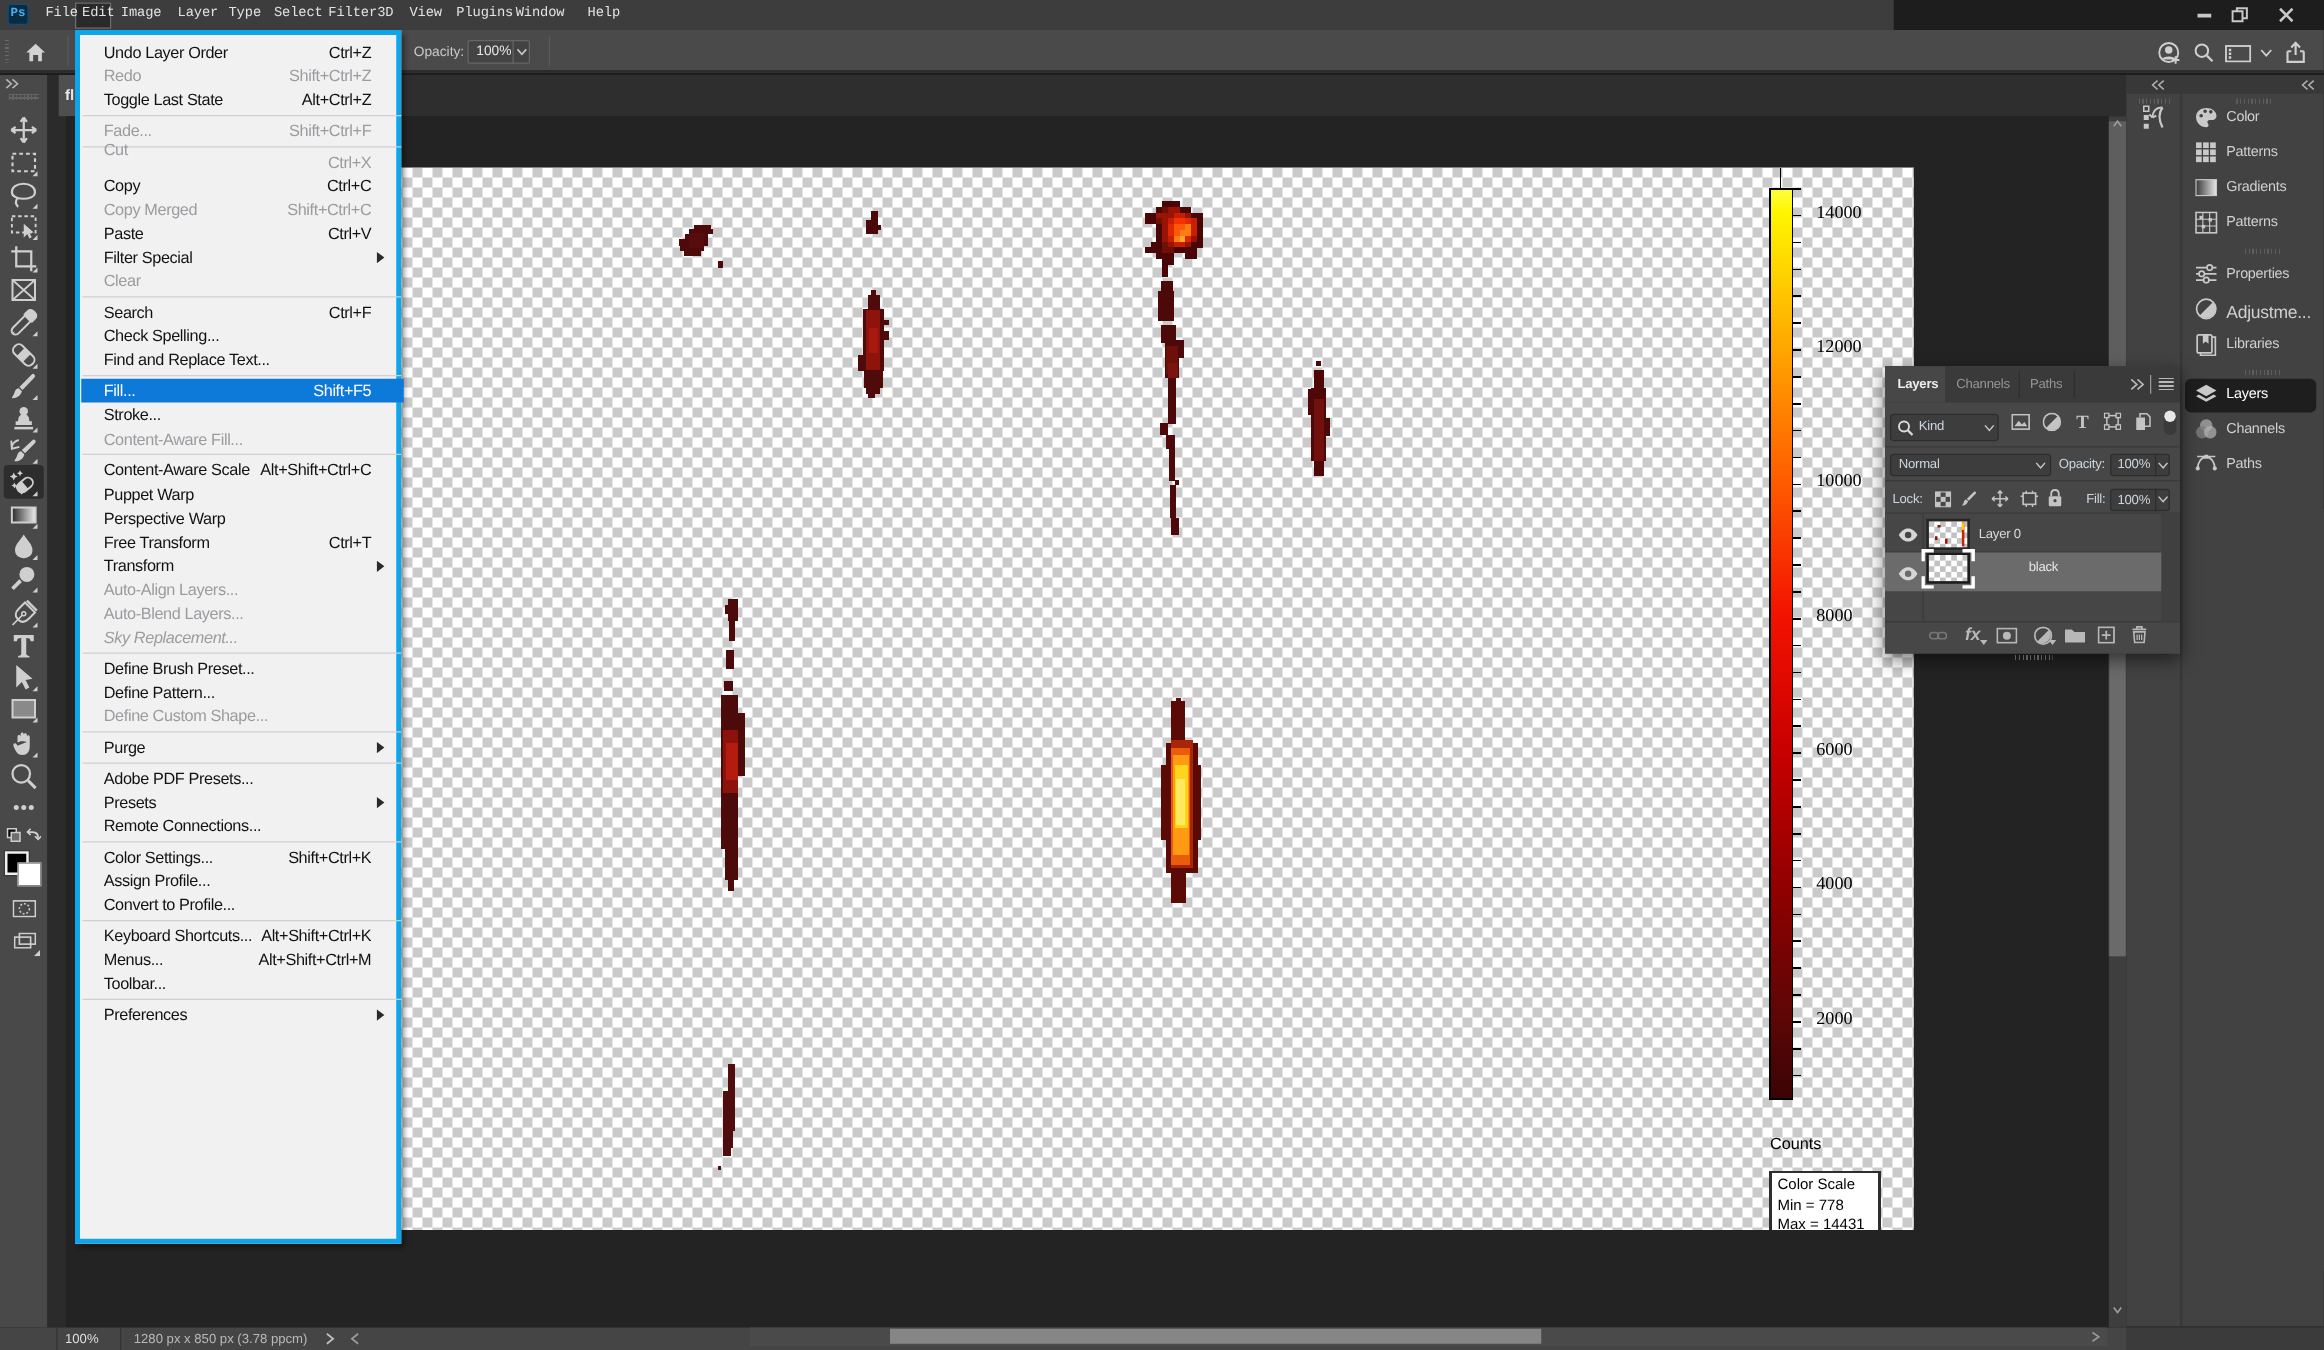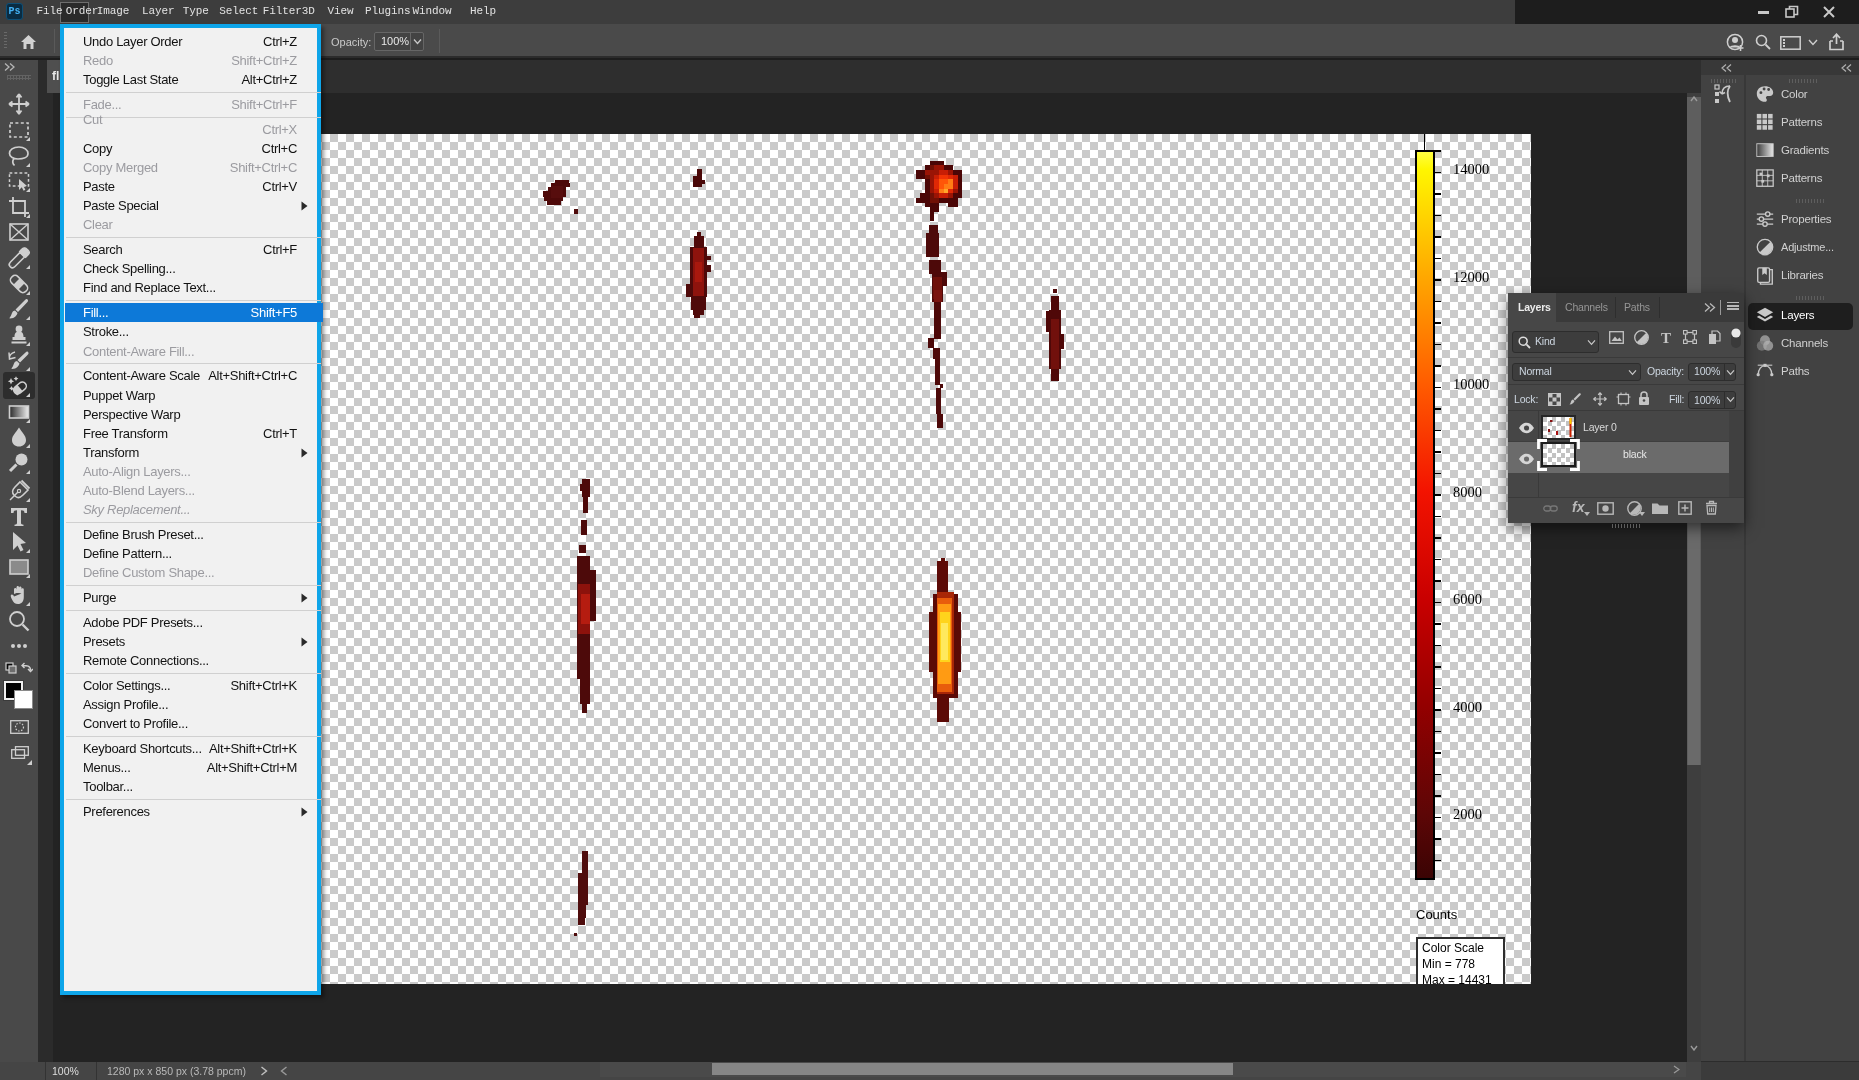--- a/index.html
+++ b/index.html
@@ -9,21 +9,21 @@
   .ico { position:absolute; }
   svg { display:block; }
 </style>
 </head>
 <body>
 
 <div class="abs" id="titlebar" style="left:0;top:0;width:1515px;height:24px;background:#3d3d3d;font-family:Liberation Mono, monospace;">
   <div class="abs" style="left:6px;top:3px;width:17px;height:17px;background:#0a2c42;border-radius:3px;border:1px solid #0d4f77;color:#43b2f5;font-size:10px;font-weight:bold;text-align:center;line-height:15px;">Ps</div>
   <div class="abs" style="left:60.4px;top:1.5px;width:28.4px;height:21px;background:#2a2a2a;border:1px solid #6e6e6e;"></div>
   <span class="abs" style="left:36.4px;top:5px;font-size:11px;letter-spacing:-0.1px;color:#e2e2e2;">File</span>
-  <span class="abs" style="left:65.7px;top:5px;font-size:11px;letter-spacing:-0.1px;color:#e2e2e2;">Order</span>
+  <span class="abs" style="left:65.7px;top:5px;font-size:11px;letter-spacing:-0.1px;color:#e2e2e2;">Edit</span>
   <span class="abs" style="left:96.7px;top:5px;font-size:11px;letter-spacing:-0.1px;color:#e2e2e2;">Image</span>
   <span class="abs" style="left:142px;top:5px;font-size:11px;letter-spacing:-0.1px;color:#e2e2e2;">Layer</span>
   <span class="abs" style="left:182.8px;top:5px;font-size:11px;letter-spacing:-0.1px;color:#e2e2e2;">Type</span>
   <span class="abs" style="left:219.2px;top:5px;font-size:11px;letter-spacing:-0.1px;color:#e2e2e2;">Select</span>
   <span class="abs" style="left:262.7px;top:5px;font-size:11px;letter-spacing:-0.1px;color:#e2e2e2;">Filter</span>
   <span class="abs" style="left:301.8px;top:5px;font-size:11px;letter-spacing:-0.1px;color:#e2e2e2;">3D</span>
   <span class="abs" style="left:327.5px;top:5px;font-size:11px;letter-spacing:-0.1px;color:#e2e2e2;">View</span>
   <span class="abs" style="left:365px;top:5px;font-size:11px;letter-spacing:-0.1px;color:#e2e2e2;">Plugins</span>
   <span class="abs" style="left:412.5px;top:5px;font-size:11px;letter-spacing:-0.1px;color:#e2e2e2;">Window</span>
   <span class="abs" style="left:470px;top:5px;font-size:11px;letter-spacing:-0.1px;color:#e2e2e2;">Help</span>
@@ -552,21 +552,21 @@
       <path d="M1 4.5 H19 M1 10 H19 M1 15.5 H19" stroke="#c9c9c9" stroke-width="1.5"></path>
       <circle cx="13" cy="4.5" r="2.4" fill="#424242" stroke="#c9c9c9" stroke-width="1.5"></circle>
       <circle cx="6" cy="10" r="2.4" fill="#424242" stroke="#c9c9c9" stroke-width="1.5"></circle>
       <circle cx="10" cy="15.5" r="2.4" fill="#424242" stroke="#c9c9c9" stroke-width="1.5"></circle>
     </svg>
   <span class="abs" style="left:80px;top:152.5px;font-size:11.5px;letter-spacing:-0.2px;color:#d0d0d0;">Properties</span>
   <svg class="abs" style="left:54px;top:177.5px;" width="20" height="20" viewBox="0 0 20 22">
       <circle cx="10" cy="10" r="8.5" fill="none" stroke="#c9c9c9" stroke-width="1.5"></circle>
       <path d="M4 16 A8.5 8.5 0 0 0 16 4 Z" fill="#c9c9c9"></path>
     </svg>
-  <span class="abs" style="left:80px;top:180.5px;font-size:11px;letter-spacing:-0.2px;color:#d0d0d0;">Adjustme...</span>
+  <span class="abs" style="left:80px;top:180.5px;font-size:14px;letter-spacing:-0.2px;color:#d0d0d0;">Adjustme...</span>
   <svg class="abs" style="left:54px;top:205.5px;" width="20" height="20" viewBox="0 0 20 22">
       <rect x="2" y="2" width="13" height="16" rx="1.5" fill="none" stroke="#c9c9c9" stroke-width="1.5"></rect>
       <path d="M15 4 L18 4 L18 20 L5 20 L5 18" fill="none" stroke="#c9c9c9" stroke-width="1.5"></path>
       <path d="M7 2 V10 L9.5 8 L12 10 V2" fill="#c9c9c9"></path>
     </svg>
   <span class="abs" style="left:80px;top:208.5px;font-size:11.5px;letter-spacing:-0.2px;color:#d0d0d0;">Libraries</span>
   <svg class="abs" style="left:54px;top:246.0px;" width="20" height="20" viewBox="0 0 20 22">
       <path d="M10 2 L19 7 L10 12 L1 7 Z" fill="#c9c9c9"></path>
       <path d="M3.5 10.5 L1 12 L10 17 L19 12 L16.5 10.5 L10 14.2 Z" fill="#c9c9c9"></path>
     </svg>
@@ -754,21 +754,21 @@
   <span class="abs" style="right:20px;top:68.9px;font-size:13px;letter-spacing:-0.3px;color:#9b9ba0;">Shift+Ctrl+F</span>
   <div class="abs" style="left:2px;top:88.7px;width:255px;height:1px;background:#d0d0d0;"></div>
   <span class="abs" style="left:19px;top:84px;font-size:13px;letter-spacing:-0.3px;color:#9b9ba0;white-space:nowrap;">Cut</span>
   <span class="abs" style="right:20px;top:93.8px;font-size:13px;letter-spacing:-0.3px;color:#9b9ba0;">Ctrl+X</span>
   <span class="abs" style="left:19px;top:112.9px;font-size:13px;letter-spacing:-0.3px;color:#121212;white-space:nowrap;">Copy</span>
   <span class="abs" style="right:20px;top:112.9px;font-size:13px;letter-spacing:-0.3px;color:#121212;">Ctrl+C</span>
   <span class="abs" style="left:19px;top:132.0px;font-size:13px;letter-spacing:-0.3px;color:#9b9ba0;white-space:nowrap;">Copy Merged</span>
   <span class="abs" style="right:20px;top:132.0px;font-size:13px;letter-spacing:-0.3px;color:#9b9ba0;">Shift+Ctrl+C</span>
   <span class="abs" style="left:19px;top:151.1px;font-size:13px;letter-spacing:-0.3px;color:#121212;white-space:nowrap;">Paste</span>
   <span class="abs" style="right:20px;top:151.1px;font-size:13px;letter-spacing:-0.3px;color:#121212;">Ctrl+V</span>
-  <span class="abs" style="left:19px;top:170.2px;font-size:13px;letter-spacing:-0.3px;color:#121212;white-space:nowrap;">Paste Special</span>
+  <span class="abs" style="left:19px;top:170.2px;font-size:13px;letter-spacing:-0.3px;color:#121212;white-space:nowrap;">Filter Special</span>
   <svg class="abs" style="right:9px;top:173.0px;" width="7" height="10" viewBox="0 0 7 10">
       <path d="M0.5 0.5 L6.5 5 L0.5 9.5 Z" fill="#2a2a2a"></path>
     </svg>
   <span class="abs" style="left:19px;top:189.3px;font-size:13px;letter-spacing:-0.3px;color:#9b9ba0;white-space:nowrap;">Clear</span>
   <div class="abs" style="left:2px;top:209.1px;width:255px;height:1px;background:#d0d0d0;"></div>
   <span class="abs" style="left:19px;top:214.2px;font-size:13px;letter-spacing:-0.3px;color:#121212;white-space:nowrap;">Search</span>
   <span class="abs" style="right:20px;top:214.2px;font-size:13px;letter-spacing:-0.3px;color:#121212;">Ctrl+F</span>
   <span class="abs" style="left:19px;top:233.3px;font-size:13px;letter-spacing:-0.3px;color:#121212;white-space:nowrap;">Check Spelling...</span>
   <span class="abs" style="left:19px;top:252.4px;font-size:13px;letter-spacing:-0.3px;color:#121212;white-space:nowrap;">Find and Replace Text...</span>
   <div class="abs" style="left:2px;top:272.2px;width:255px;height:1px;background:#d0d0d0;"></div>

